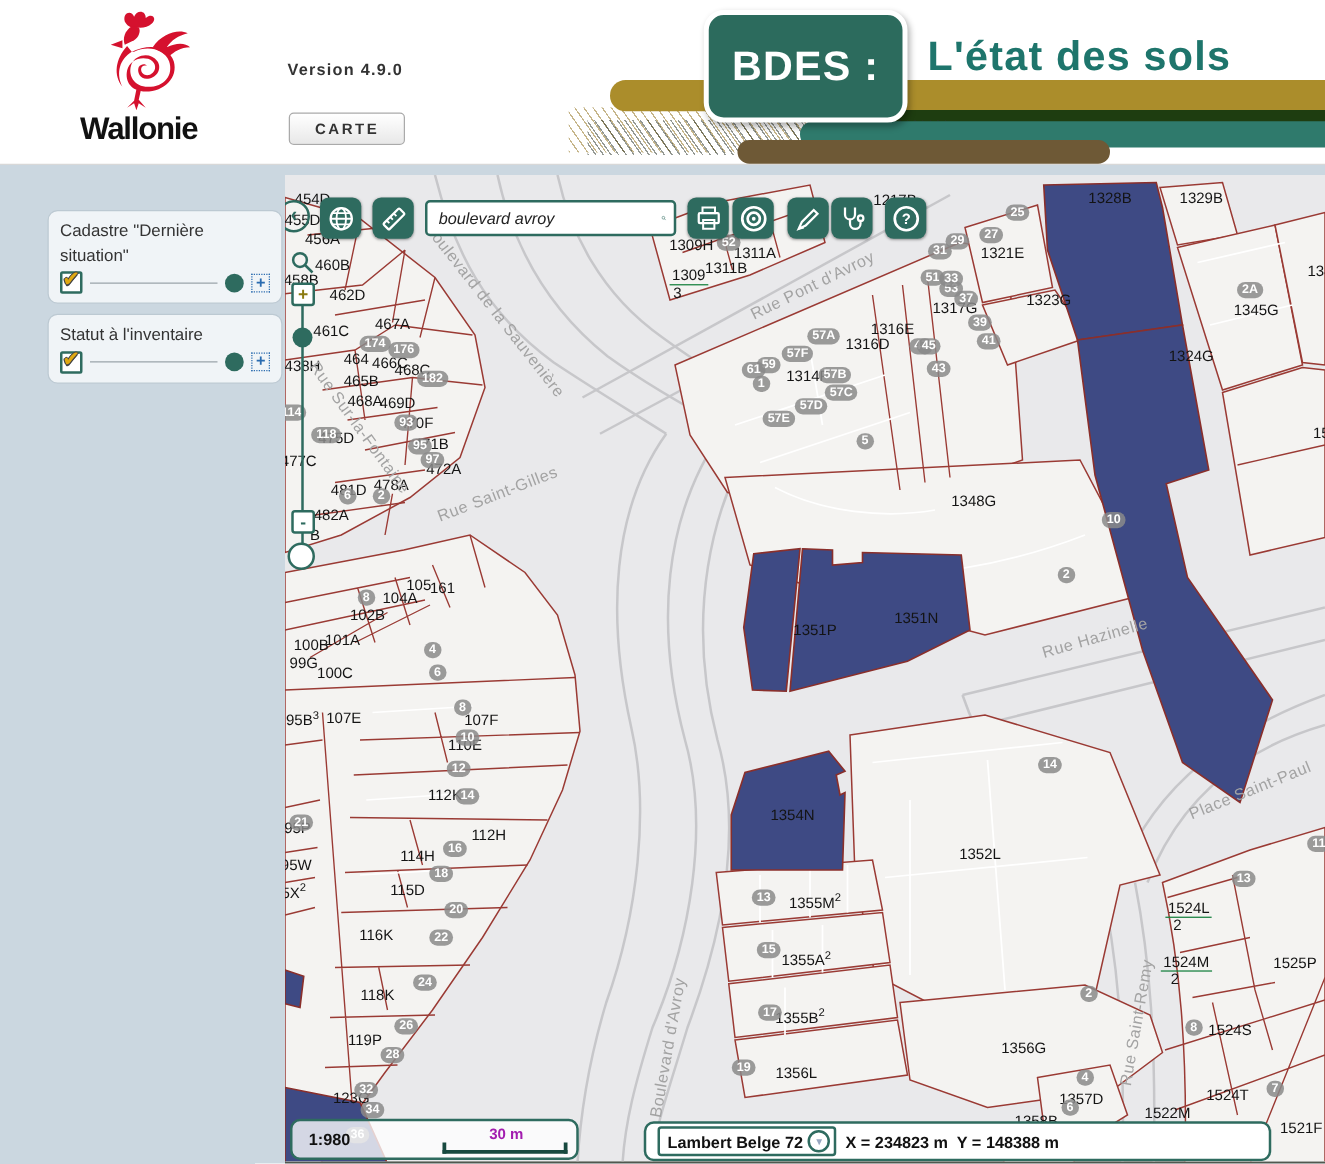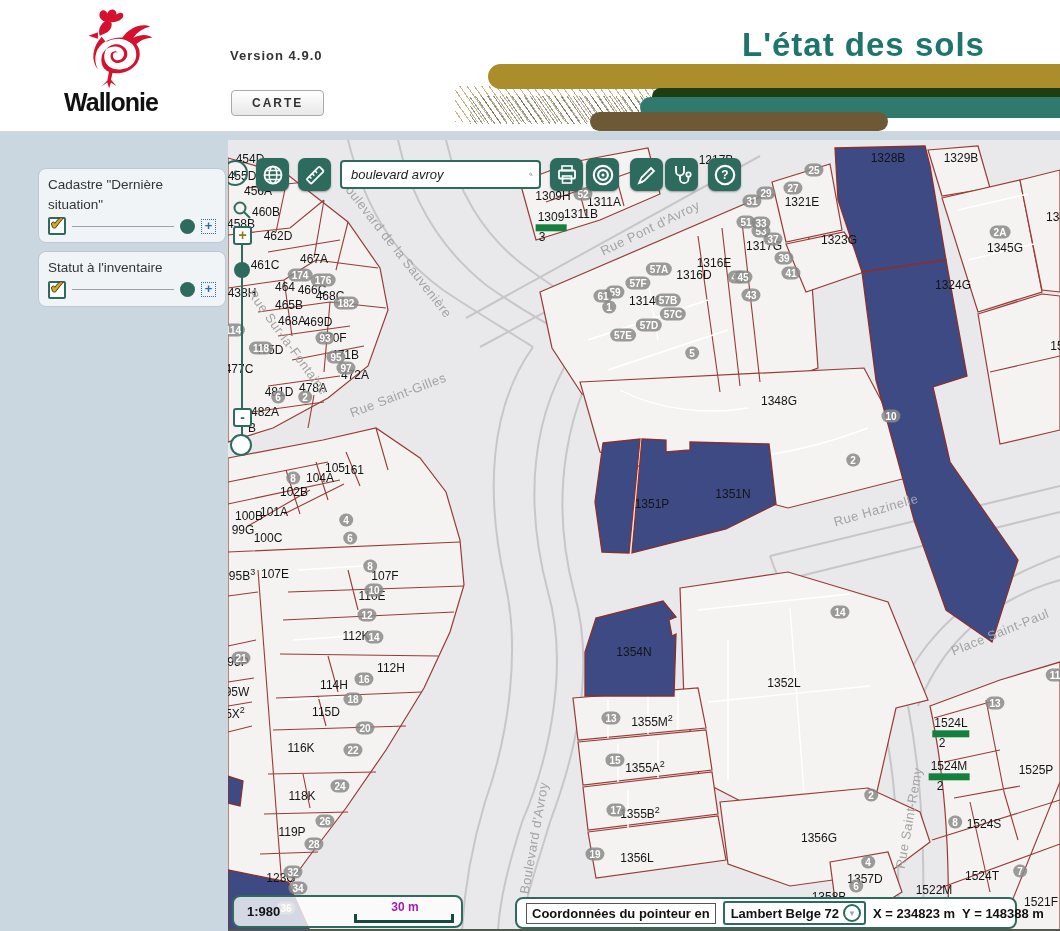--- a/index.html
+++ b/index.html
@@ -48,21 +48,21 @@
   .map-wrap { position:relative; width:832px; height:791px; margin-top:8px; overflow:hidden;
     background:#E9E9EB; border-bottom:2px solid #50584f; }
   .map-wrap svg.geo { position:absolute; left:0; top:0; }
   #label-layer { position:absolute; left:0; top:0; width:100%; height:100%; pointer-events:none; }
   .plabel { position:absolute; transform:translate(-50%,-50%); font-size:12px; color:#141414; white-space:nowrap; }
   .plabel sup { font-size:9px; }
   .hnum { position:absolute; transform:translate(-50%,-50%); font-size:10px; font-weight:bold; color:#fff;
     background:rgba(138,138,138,.85); border-radius:8px; padding:1px 4px; white-space:nowrap; }
   .street { position:absolute; transform:translate(-50%,-50%); font-size:13px; color:#A3A3A3; letter-spacing:.5px; white-space:nowrap; }
   .frac { position:absolute; transform:translate(-50%,-50%); font-size:12px; color:#141414; text-align:center; line-height:1.1; }
-  .frac .top { border-bottom:7px solid #15803d; padding:0 2px;margin-left:18px; }
+  .frac .top { border-bottom:1px solid #15803d; padding:0 2px;margin-left:18px; }
 
   
   .tbtn { position:absolute; top:18px; width:33px; height:33px; background:#2E6B5F; border-radius:7px;
     display:flex; align-items:center; justify-content:center; cursor:pointer; box-shadow:0 1px 2px rgba(0,0,0,.35); }
   .search-box { position:absolute; left:112px; top:20px; width:201px; height:29px; background:#fff;
     border:2px solid #2E6B5F; border-radius:4px; display:flex; align-items:center; padding:0 6px 0 9px; }
   .search-box input { flex:1; border:none; outline:none; font-size:13px; font-style:italic; color:#222;
     font-family:"Liberation Sans",sans-serif; background:transparent; }
 
   
@@ -116,20 +116,23 @@
     </div>
     <div class="ver">Version 4.9.0</div>
     <button class="carte-btn">CARTE</button>
 
     <div class="hatch1"></div>
     <div class="stripe stripe-gold"></div>
     <div class="stripe stripe-dgreen"></div>
     <div class="hatch2"></div>
     <div class="stripe stripe-teal"></div>
     <div class="stripe stripe-brown"></div>
+    <div class="brand-badge">
+      <span>BDES :</span>
+    </div>
     <div class="brand-title">L'état des sols</div>
   </header>
 
   <div class="app-body">
 
     <aside>
       <div class="panel">
         <div class="panel-title">Cadastre "Dernière situation"</div>
         <div class="layer-row">
           <span class="cbx">
@@ -469,21 +472,20 @@
 
       <div class="scale-box">
         <span class="scale-text">1:980</span>
         <div class="sbar">
           <div class="sbar-label">30 m</div>
           <div class="sbar-line"></div>
         </div>
       </div>
 
       <div class="coords-box">
-        <span class="coords-label">Coordonnées du pointeur en</span>
         <span class="crs-box">
           <span class="crs-val">Lambert Belge 72</span>
           <span class="crs-drop">▼</span>
         </span>
         <span class="xy"><span>X =</span>&nbsp;<span>234823 m</span></span>
         <span class="xy"><span>Y =</span>&nbsp;<span>148388 m</span></span>
       </div>
 
     </div>
   </div>

